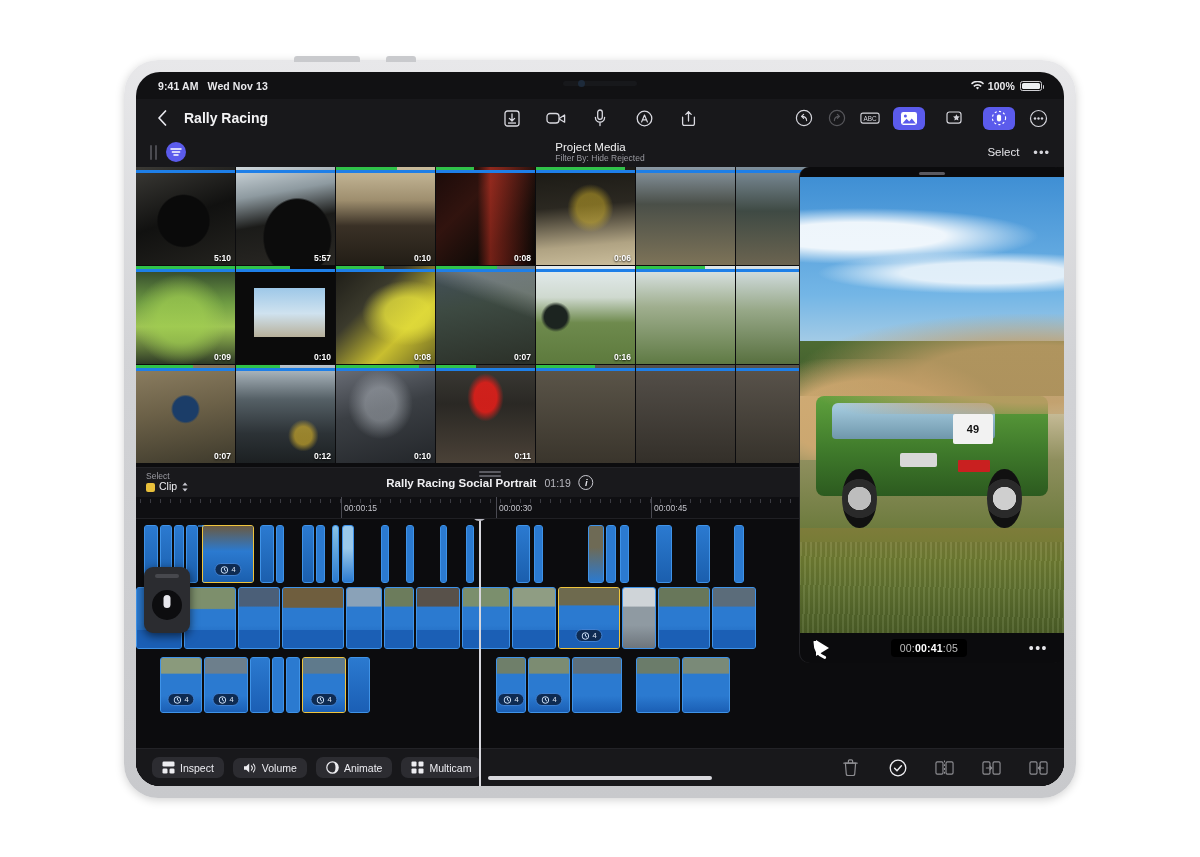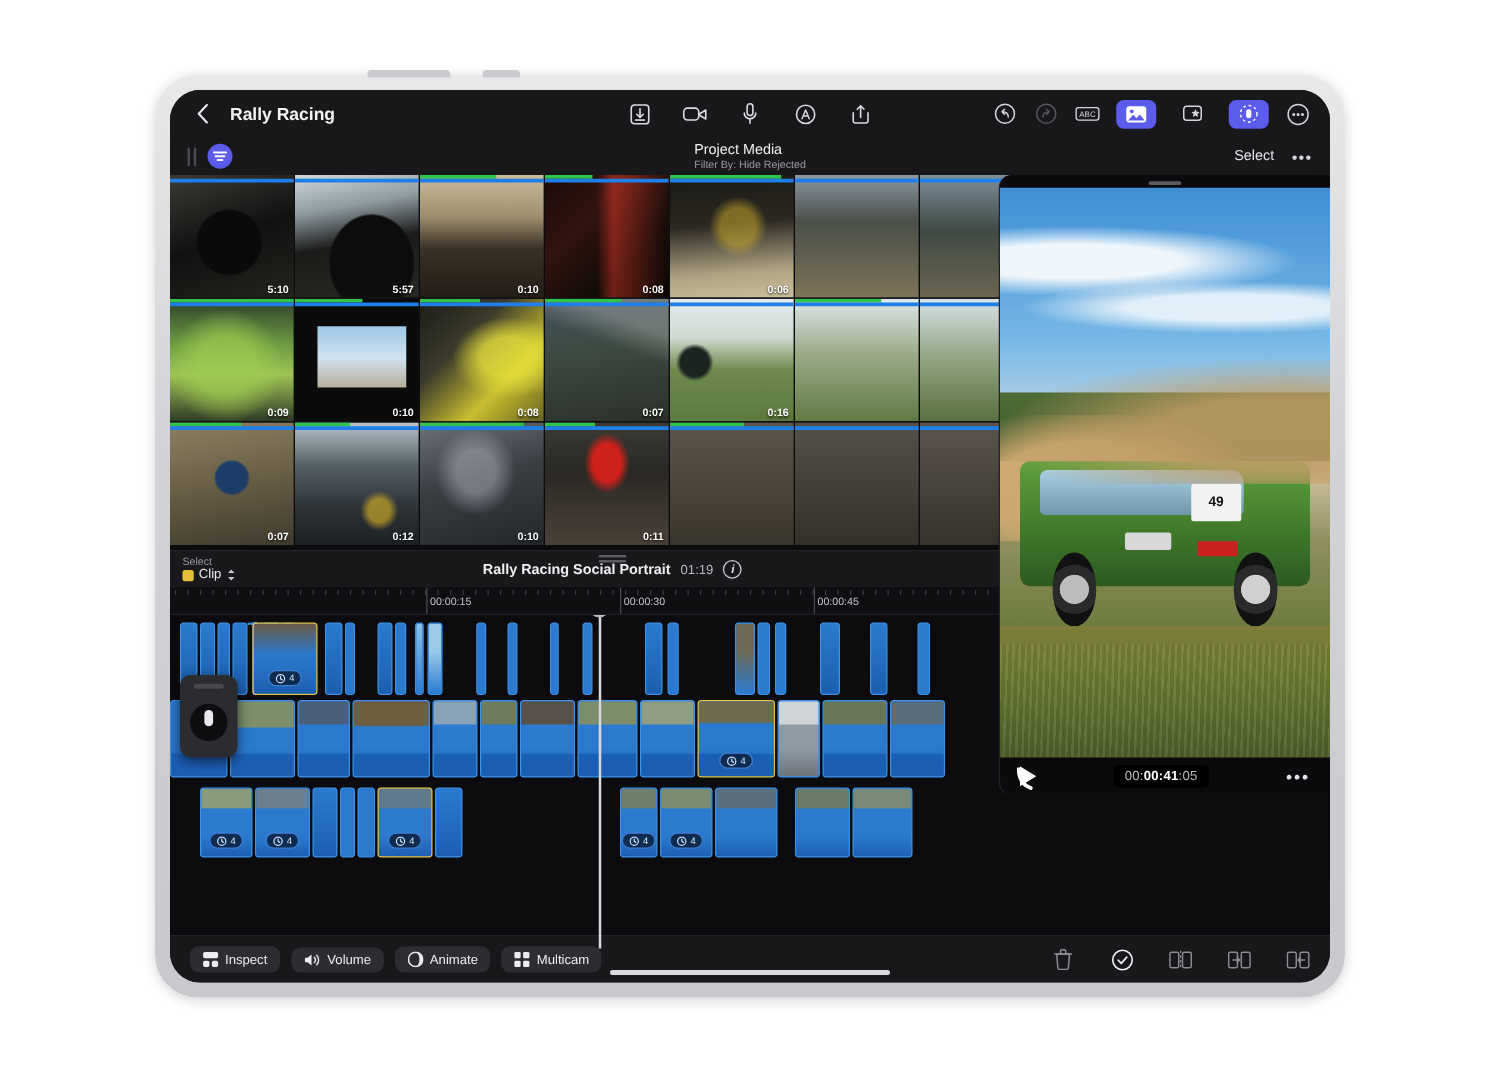--- a/index.html
+++ b/index.html
@@ -266,20 +266,37 @@
   }
 </style>
 </head>
 <body>
 
 <div id="device">
   <div id="screen">
     <div class="cam"></div>
     <div class="cam-dot"></div>
 
+    <div id="statusbar">
+      <div class="left">
+        <span>9:41 AM</span>
+        <span>Wed Nov 13</span>
+      </div>
+      <div class="right">
+        <span class="wifi-ico">
+          <svg viewBox="0 0 16 12" width="13" height="10">
+              <path d="M8 10.3l2-2.3a3 3 0 0 0-4 0l2 2.3zM8 5.6c1.5 0 2.9.6 3.9 1.6l1.3-1.5A7.6 7.6 0 0 0 8 3.6a7.6 7.6 0 0 0-5.2 2.1l1.3 1.5A5.5 5.5 0 0 1 8 5.6zM8 1.4c2.6 0 5 1 6.8 2.6L16 2.5A11.6 11.6 0 0 0 8 -.6 11.6 11.6 0 0 0 0 2.5l1.2 1.5A9.8 9.8 0 0 1 8 1.4z" fill="#e9e9ec"></path>
+            </svg>
+        </span>
+        <span>100%</span>
+        <span class="batt">
+            <i></i>
+          </span>
+      </div>
+    </div>
 
     <div id="apptoolbar">
       <div class="tb-left">
         <span class="tbi">
           <svg width="11" height="16" viewBox="0 0 11 16">
               <path d="M8.5 1L2 8l6.5 7" stroke="#e8e8ee" stroke-width="1.7" fill="none" stroke-linecap="round" stroke-linejoin="round"></path>
             </svg>
         </span>
         <span class="proj-title">Rally Racing</span>
       </div>

